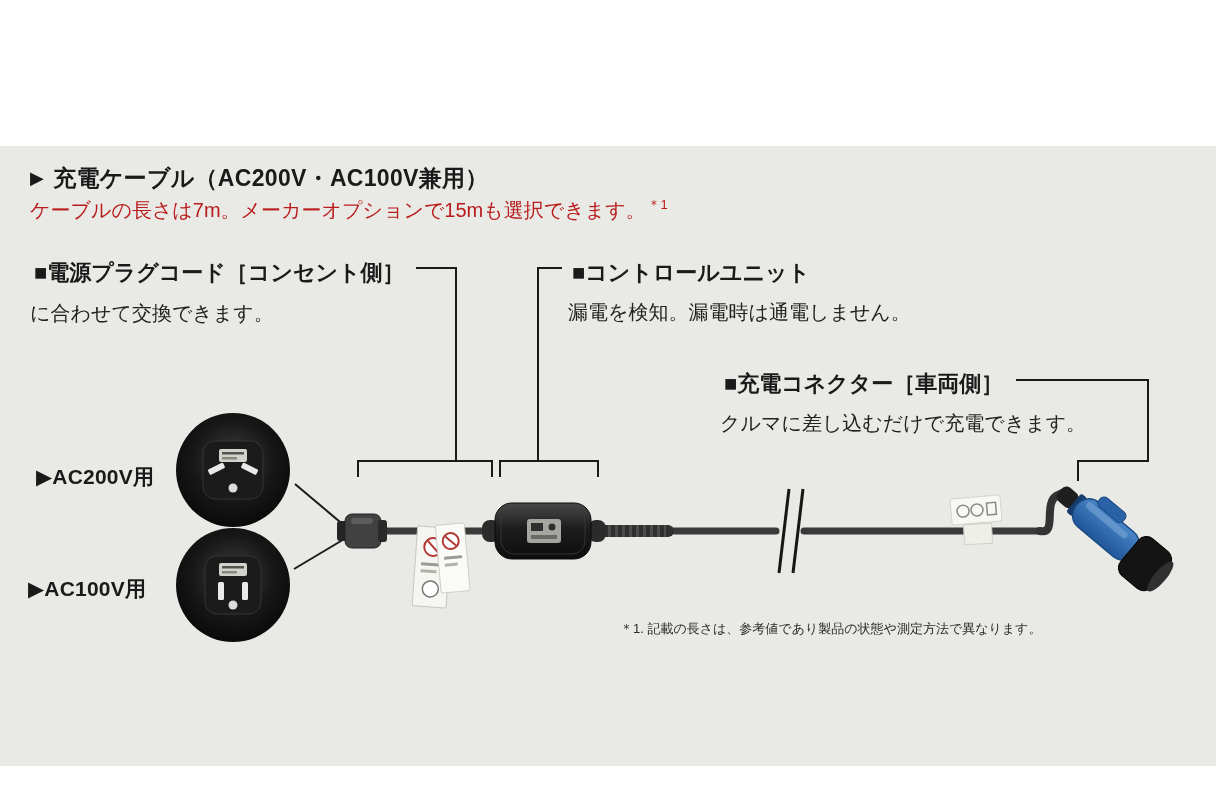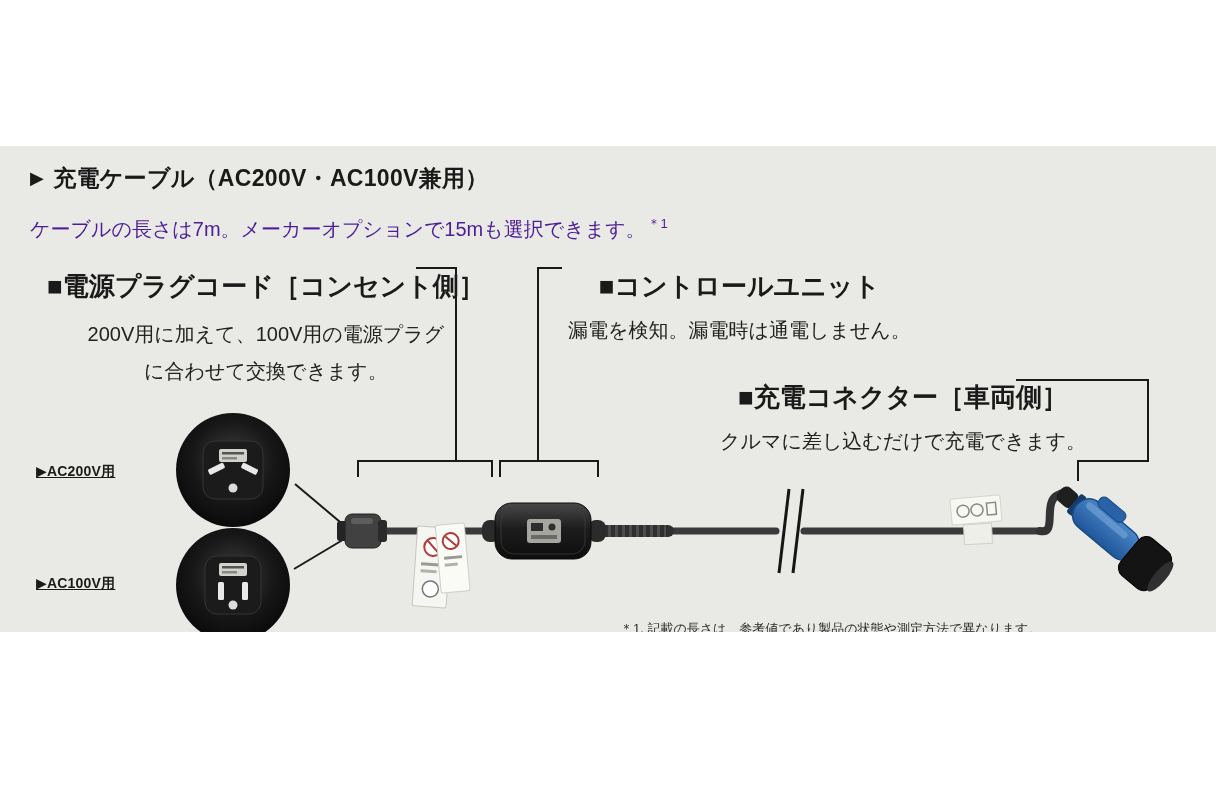--- a/index.html
+++ b/index.html
@@ -1,37 +1,37 @@
 <!DOCTYPE html>
 <html><head>
 <meta charset="utf-8">
 <style>
   html,body{margin:0;padding:0;background:#ffffff;}
   .canvas{
-    position:relative;width:1216px;height:632px;background:#ffffff;overflow:hidden;
-    font-family:"Liberation Sans","DejaVu Sans",sans-serif;color:#1a1a1a;text-align:center;
+    position:relative;width:1216px;height:766px;background:#ffffff;overflow:hidden;
+    font-family:"Liberation Sans","DejaVu Sans",sans-serif;color:#1a1a1a;
   }
   .band{position:absolute;left:0;top:146px;width:1216px;height:659px;background:#e9e9e5;}
   svg.diagram{position:absolute;left:0;top:0;}
   .abs{position:absolute;}
   .title{left:30px;top:163px;font-size:23px;font-weight:700;letter-spacing:.3px;}
   .title .tri{font-size:18px;margin-right:9px;position:relative;top:-2px;}
-  .subtitle{left:30px;top:215px;font-size:20px;color:#4c1d95;}
+  .subtitle{left:30px;top:196px;font-size:20px;color:#b91c1c;}
   .subtitle sup{font-size:13px;margin-left:2px;}
-  .sec-heading{font-size:26px;font-weight:700;margin:17px;line-height:26px;}
+  .sec-heading{font-size:22px;font-weight:700;margin:4px;line-height:26px;}
   .bodytext{margin:0;font-size:20px;line-height:37px;color:#222;}
   .sec-plug{left:30px;top:256px;}
   .sec-plug .bodytext{margin-top:9px;}
   .sec-ctrl{left:568px;top:256px;}
   .sec-ctrl .bodytext{margin-top:12px;line-height:28px;}
   .sec-conn{left:720px;top:367px;}
   .sec-conn .bodytext{margin-top:12px;line-height:28px;}
-  .plug-label{font-size:14px;font-weight:700;letter-spacing:.2px;text-decoration:underline;}
+  .plug-label{font-size:21px;font-weight:700;letter-spacing:.2px;}
   .label-200{left:36px;top:463px;}
-  .label-100{left:36px;top:575px;}
+  .label-100{left:28px;top:575px;}
   .footnote{left:620px;top:620px;font-size:13px;color:#2b2b2b;}
 </style>
 </head>
 <body>
 
 <div class="canvas">
 
   <div class="band"></div>
 
   <svg class="diagram" width="1216" height="810" viewBox="0 0 1216 810">
@@ -169,21 +169,20 @@
     <span class="tri">▶</span><span>充電ケーブル（AC200V・AC100V兼用）</span>
   </div>
 
   <div class="abs subtitle">
     <span>ケーブルの長さは7m。メーカーオプションで15mも選択できます。</span><sup>＊1</sup>
   </div>
 
   <div class="abs sec-plug">
     <h3 class="sec-heading">■電源プラグコード［コンセント側］</h3>
     <div class="bodytext">
-      <div>200V用に加えて、100V用の電源プラグ</div>
       <div>に合わせて交換できます。</div>
     </div>
   </div>
 
   <div class="abs sec-conn">
     <h3 class="sec-heading">■充電コネクター［車両側］</h3>
     <p class="bodytext">クルマに差し込むだけで充電できます。</p>
   </div>
 
   <div class="abs sec-ctrl">

